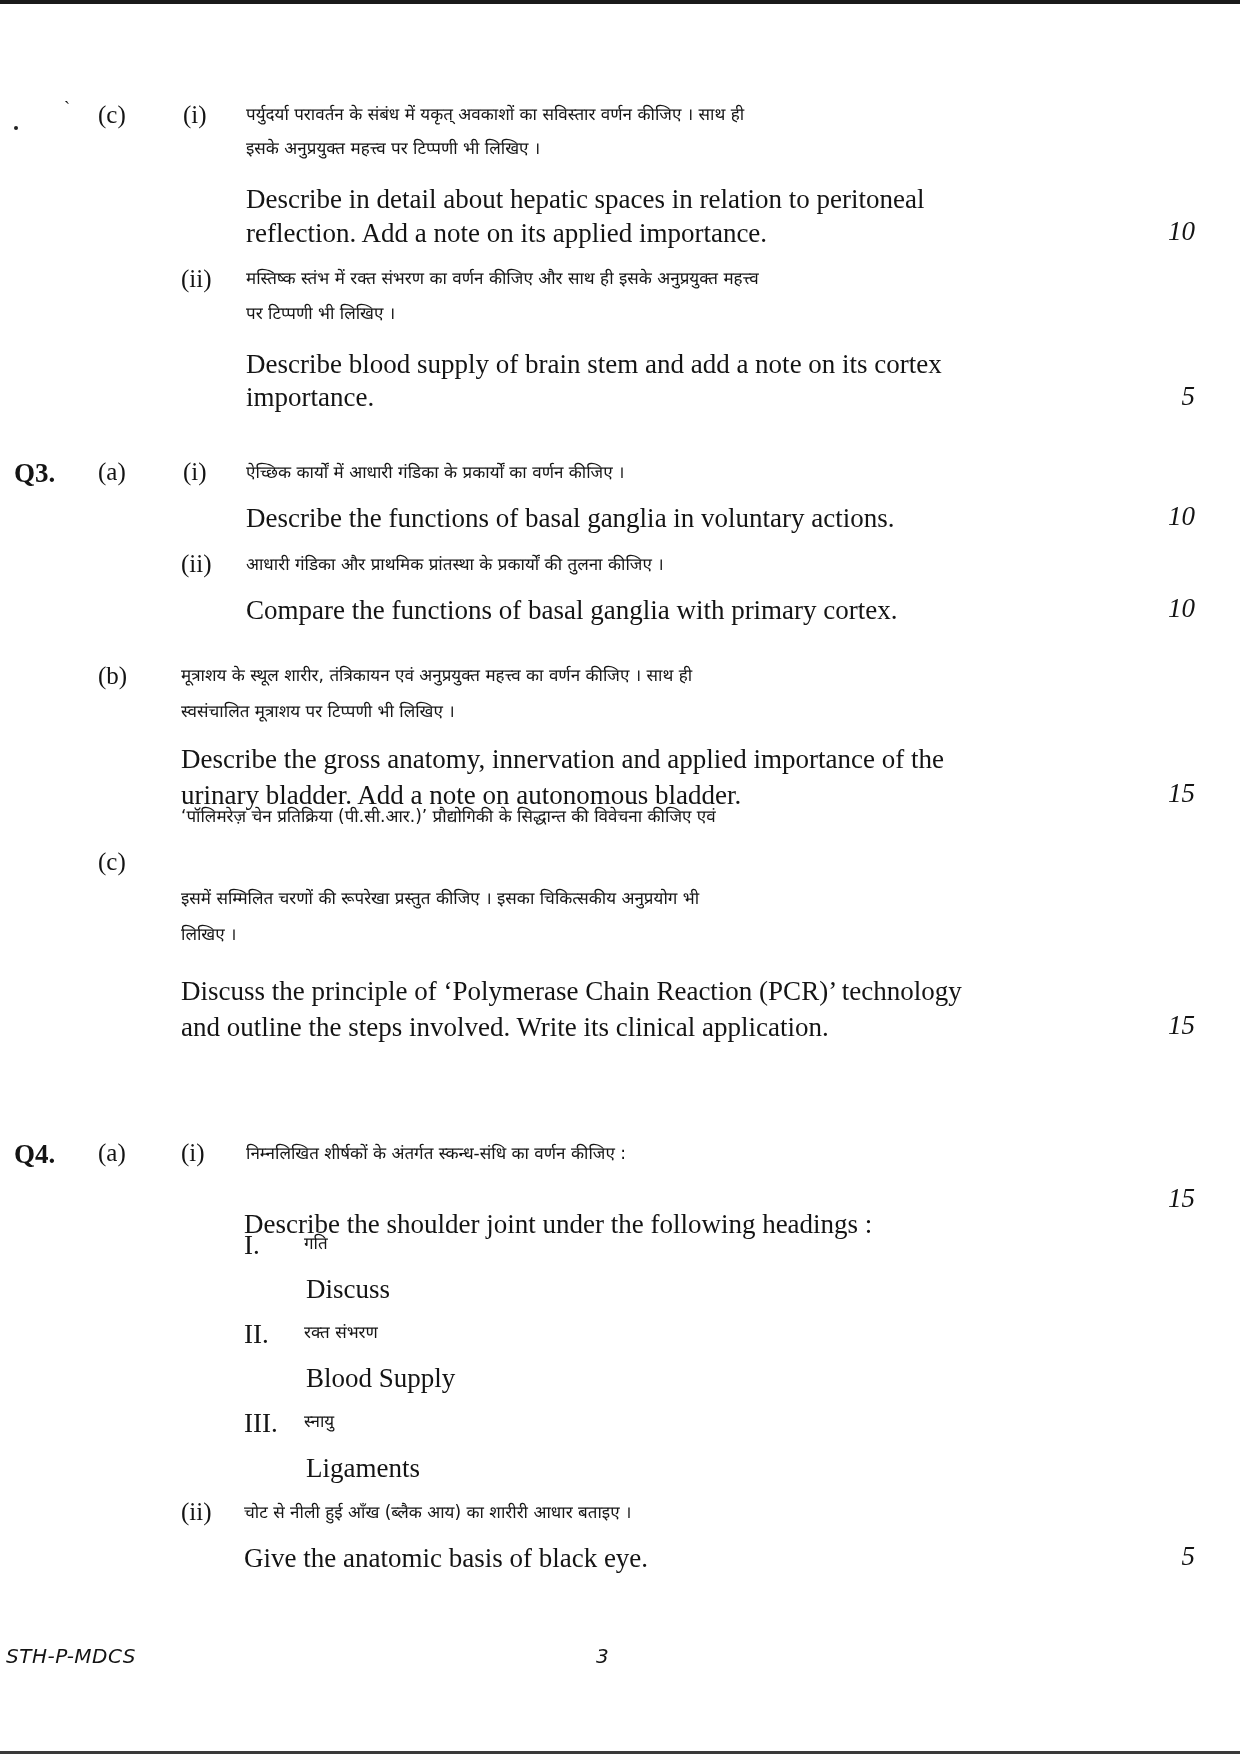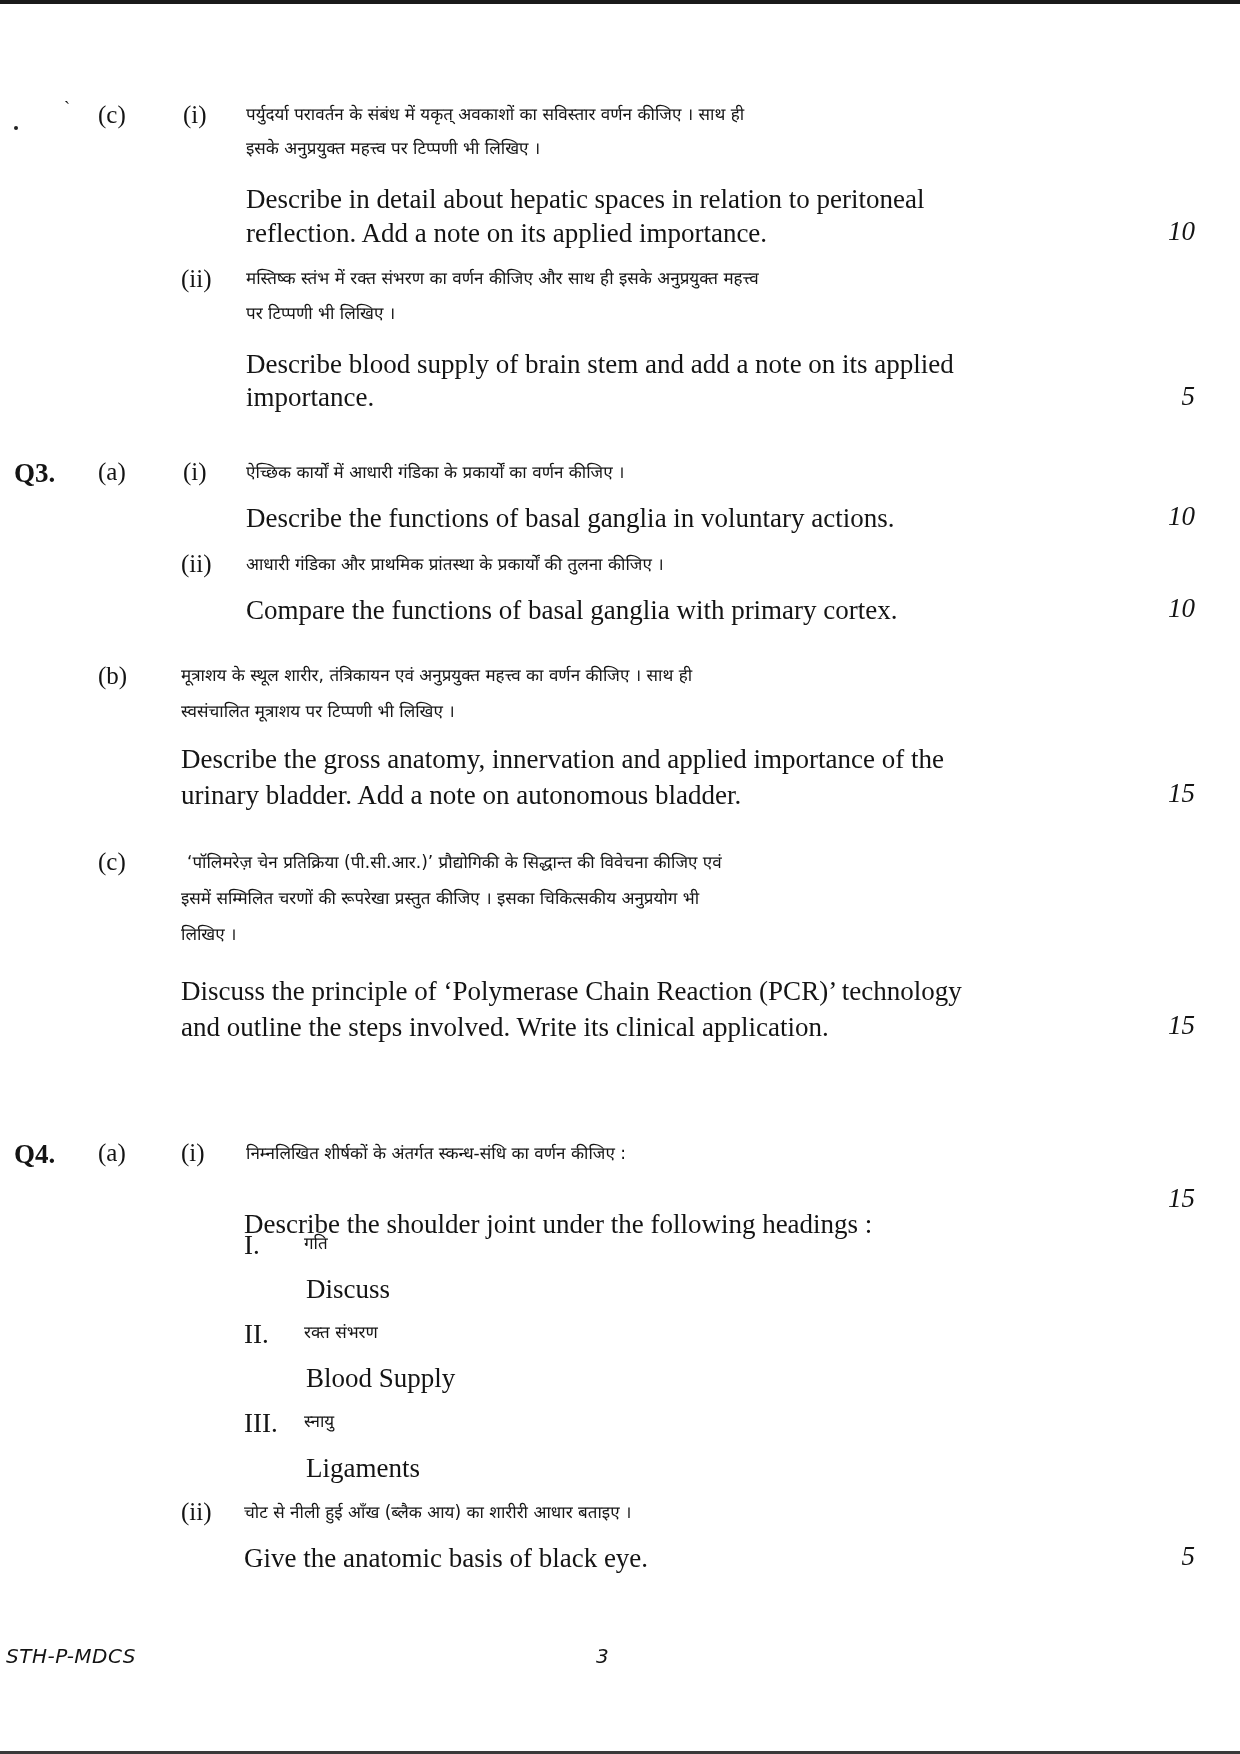--- a/index.html
+++ b/index.html
@@ -34,21 +34,21 @@
   <div class="abs lbl" style="left:183px; top:101px;">(i)</div>
   <div class="abs hi" style="left:246px; top:97px;">पर्युदर्या परावर्तन के संबंध में यकृत् अवकाशों का सविस्तार वर्णन कीजिए । साथ ही</div>
   <div class="abs hi" style="left:246px; top:131px;">इसके अनुप्रयुक्त महत्त्व पर टिप्पणी भी लिखिए ।</div>
   <div class="abs en" style="left:246px; top:182px;">Describe in detail about hepatic spaces in relation to peritoneal</div>
   <div class="abs en" style="left:246px; top:216px;">reflection. Add a note on its applied importance.</div>
   <div class="abs marks" style="left:1135px; top:216px;">10</div>
 
   <div class="abs lbl" style="left:181px; top:265px;">(ii)</div>
   <div class="abs hi" style="left:246px; top:261px;">मस्तिष्क स्तंभ में रक्त संभरण का वर्णन कीजिए और साथ ही इसके अनुप्रयुक्त महत्त्व</div>
   <div class="abs hi" style="left:246px; top:296px;">पर टिप्पणी भी लिखिए ।</div>
-  <div class="abs en" style="left:246px; top:347px;">Describe blood supply of brain stem and add a note on its applied</div>
+  <div class="abs en" style="left:246px; top:347px;">Describe blood supply of brain stem and add a note on its cortex</div>
   <div class="abs en" style="left:246px; top:380px;">importance.</div>
   <div class="abs marks" style="left:1135px; top:381px;">5</div>
 </section>
 
 <section>
   <div class="abs qno" style="left:14px; top:458px;">Q3.</div>
   <div class="abs lbl" style="left:98px; top:458px;">(a)</div>
 
   <div class="abs lbl" style="left:183px; top:458px;">(i)</div>
   <div class="abs hi" style="left:246px; top:455px;">ऐच्छिक कार्यों में आधारी गंडिका के प्रकार्यों का वर्णन कीजिए ।</div>
@@ -61,21 +61,21 @@
   <div class="abs marks" style="left:1135px; top:593px;">10</div>
 
   <div class="abs lbl" style="left:98px; top:662px;">(b)</div>
   <div class="abs hi" style="left:181px; top:658px;">मूत्राशय के स्थूल शारीर, तंत्रिकायन एवं अनुप्रयुक्त महत्त्व का वर्णन कीजिए । साथ ही</div>
   <div class="abs hi" style="left:181px; top:694px;">स्वसंचालित मूत्राशय पर टिप्पणी भी लिखिए ।</div>
   <div class="abs en" style="left:181px; top:742px;">Describe the gross anatomy, innervation and applied importance of the</div>
   <div class="abs en" style="left:181px; top:778px;">urinary bladder. Add a note on autonomous bladder.</div>
   <div class="abs marks" style="left:1135px; top:778px;">15</div>
 
   <div class="abs lbl" style="left:98px; top:848px;">(c)</div>
-  <div class="abs hi" style="left:181px; top:845px;margin-left:6px;">‘पॉलिमरेज़ चेन प्रतिक्रिया (पी.सी.आर.)’ प्रौद्योगिकी के सिद्धान्त की विवेचना कीजिए एवं</div>
+  <div class="abs hi" style="left:181px; top:799px;">‘पॉलिमरेज़ चेन प्रतिक्रिया (पी.सी.आर.)’ प्रौद्योगिकी के सिद्धान्त की विवेचना कीजिए एवं</div>
   <div class="abs hi" style="left:181px; top:881px;">इसमें सम्मिलित चरणों की रूपरेखा प्रस्तुत कीजिए । इसका चिकित्सकीय अनुप्रयोग भी</div>
   <div class="abs hi" style="left:181px; top:917px;">लिखिए ।</div>
   <div class="abs en" style="left:181px; top:974px;">Discuss the principle of ‘Polymerase Chain Reaction (PCR)’ technology</div>
   <div class="abs en" style="left:181px; top:1010px;">and outline the steps involved. Write its clinical application.</div>
   <div class="abs marks" style="left:1135px; top:1010px;">15</div>
 </section>
 
 <section>
   <div class="abs qno" style="left:14px; top:1139px;">Q4.</div>
   <div class="abs lbl" style="left:98px; top:1139px;">(a)</div>

